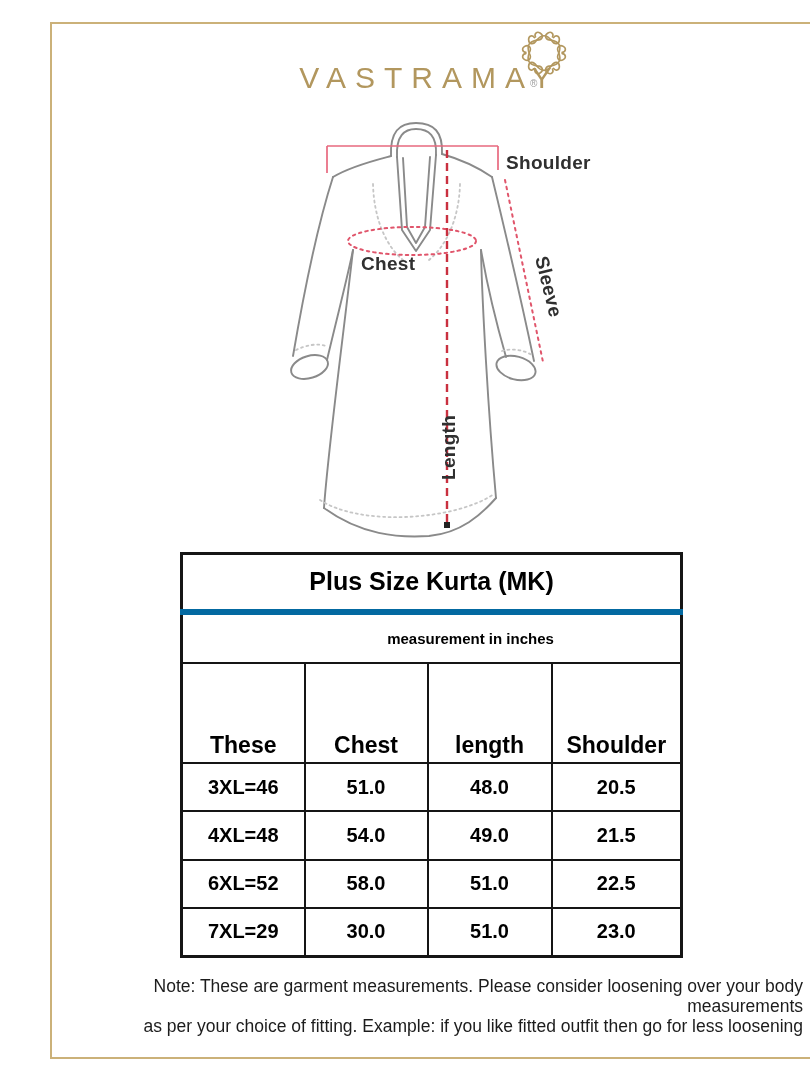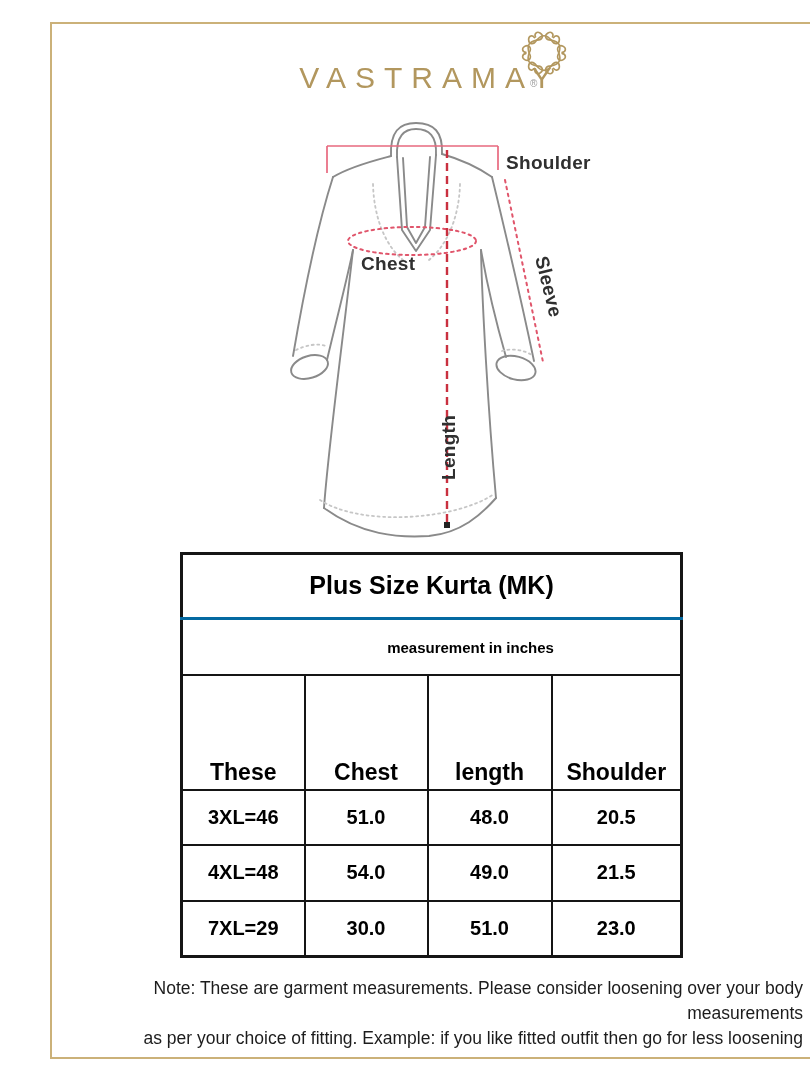--- a/index.html
+++ b/index.html
@@ -29,30 +29,30 @@
   }
   
   .size-table{
     position:absolute;left:152px;top:552px;width:500px;height:406px;
     border-collapse:collapse;table-layout:fixed;background:#fff;
   }
   .size-table td{
     border:2px solid #151515;text-align:center;padding:0;
     font-weight:bold;color:#000;
   }
-  .size-table .t-title{height:45px;font-size:25px;border-bottom:3px solid #0369a1;}
+  .size-table .t-title{height:45px;font-size:25px;border-bottom:6px solid #0369a1;}
   .size-table .t-sub{height:40px;font-size:15px;text-indent:78px;}
   .size-table .t-head td{height:80px;font-size:23px;vertical-align:bottom;padding-bottom:3px;}
   .size-table .t-row td{height:39px;font-size:20px;}
   .size-table{border:3px solid #151515;}
   col.c1{width:123px}col.c2{width:123px}col.c3{width:124px}col.c4{width:130px}
   
   .note{
     position:absolute;left:32px;right:35px;top:976px;
-    font-size:17.5px;line-height:25px;color:#1c1c1c;text-align:right;
+    font-size:17.5px;line-height:20px;color:#1c1c1c;text-align:right;
   }
 </style>
 </head>
 <body>
 
 <div class="page">
   <div class="gold-frame"></div>
 
   <div class="logo-text">VASTRAMAY</div>
   <div class="logo-reg">®</div>
@@ -153,20 +153,26 @@
       <td>48.0</td>
       <td>20.5</td>
     </tr>
     <tr class="t-row">
       <td>4XL=48</td>
       <td>54.0</td>
       <td>49.0</td>
       <td>21.5</td>
     </tr>
     <tr class="t-row">
+      <td>6XL=52</td>
+      <td>58.0</td>
+      <td>51.0</td>
+      <td>22.5</td>
+    </tr>
+    <tr class="t-row">
       <td>7XL=29</td>
       <td>30.0</td>
       <td>51.0</td>
       <td>23.0</td>
     </tr>
   </tbody>
     </table>
 
   <div class="note">
     <div>Note: These are garment measurements. Please consider loosening over your body measurements</div>

